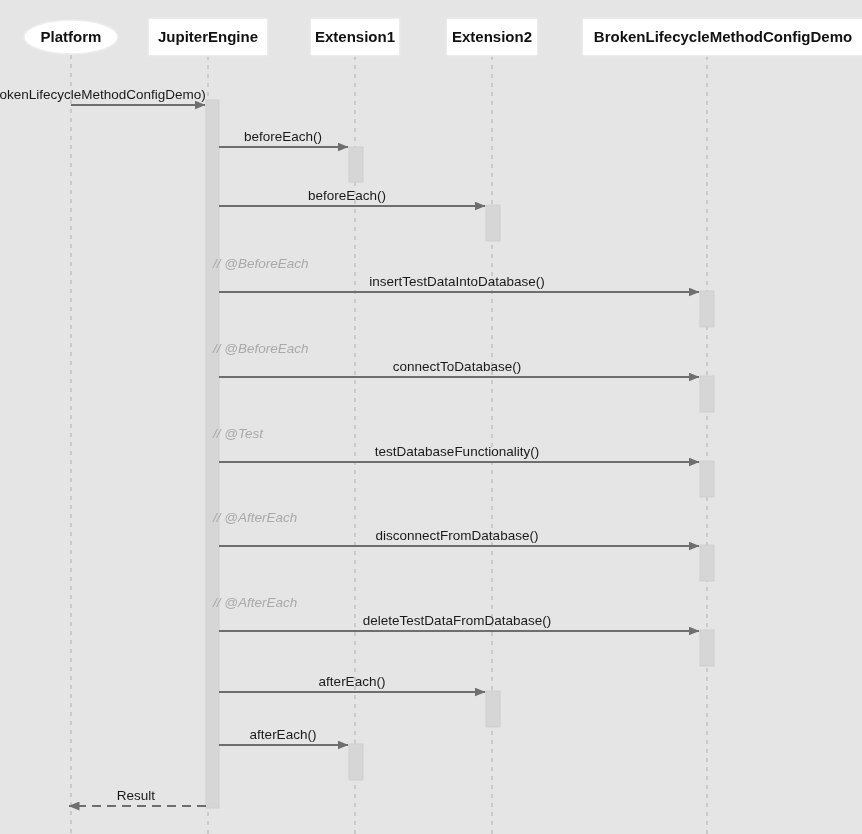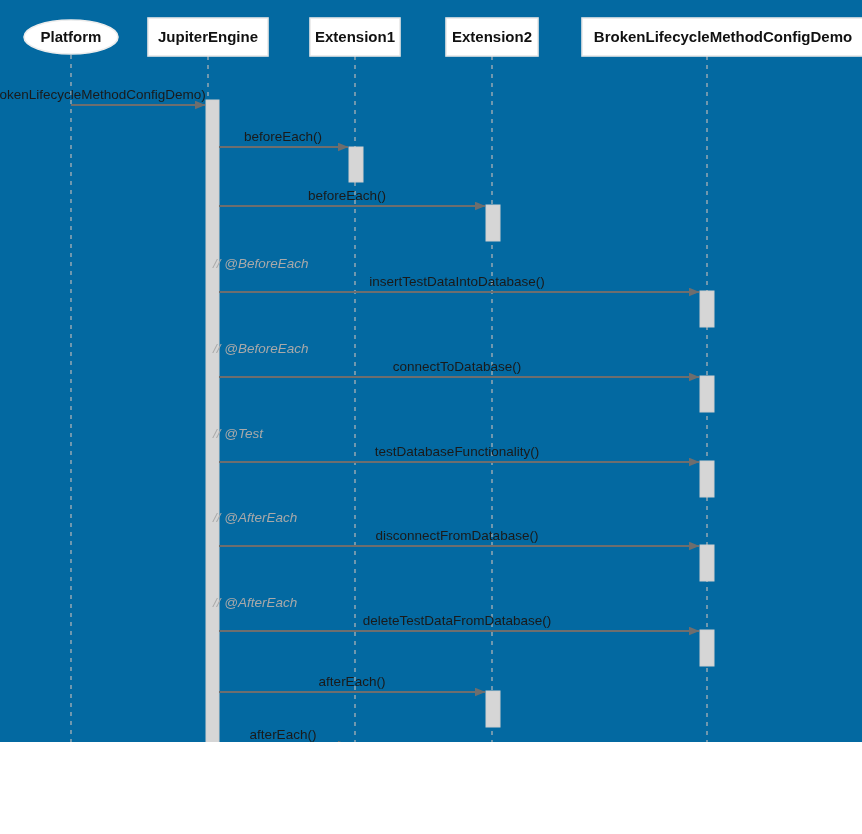--- a/index.html
+++ b/index.html
@@ -6,22 +6,22 @@
     margin: 0;
     padding: 0;
     background: #ffffff;
   }
   body {
     font-family: "Liberation Sans", sans-serif;
   }
   #diagram-root {
     position: relative;
     width: 862px;
-    height: 742px;
-    background: #0369a1;
+    height: 834px;
+    background: #e5e5e5;
     overflow: hidden;
   }
   svg#seq-svg {
     display: block;
     width: 862px;
     height: 834px;
   }
   .participant-box {
     fill: #ffffff;
     stroke: #e8e8e8;

